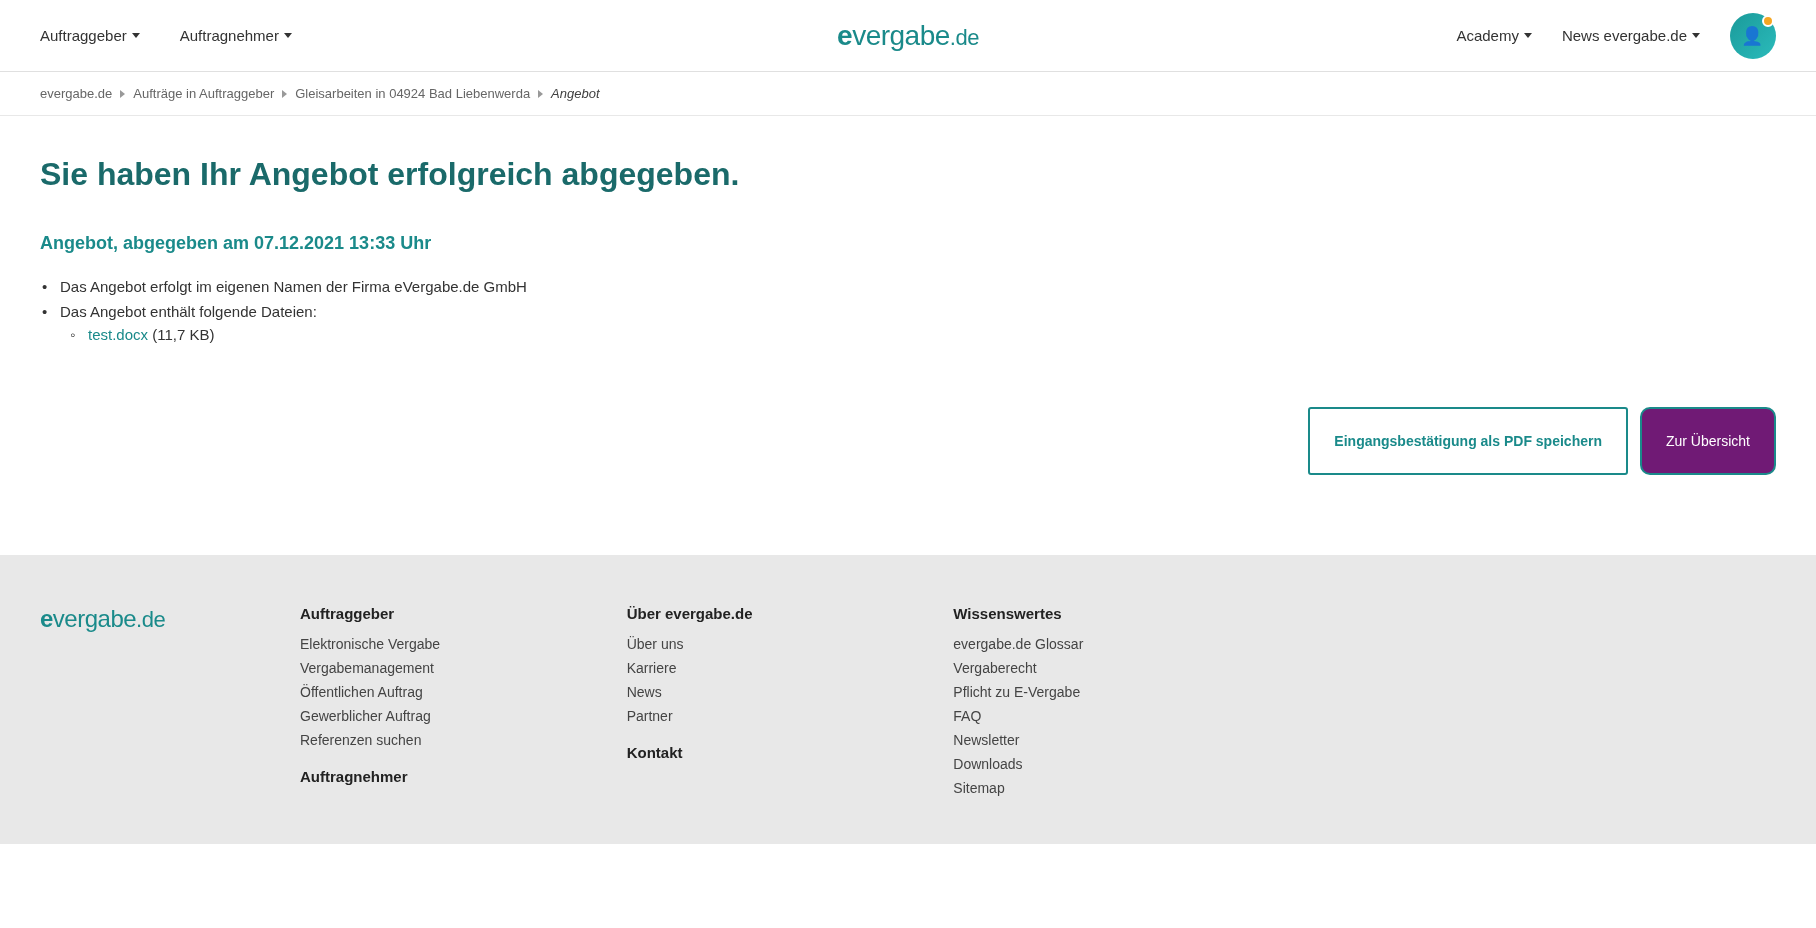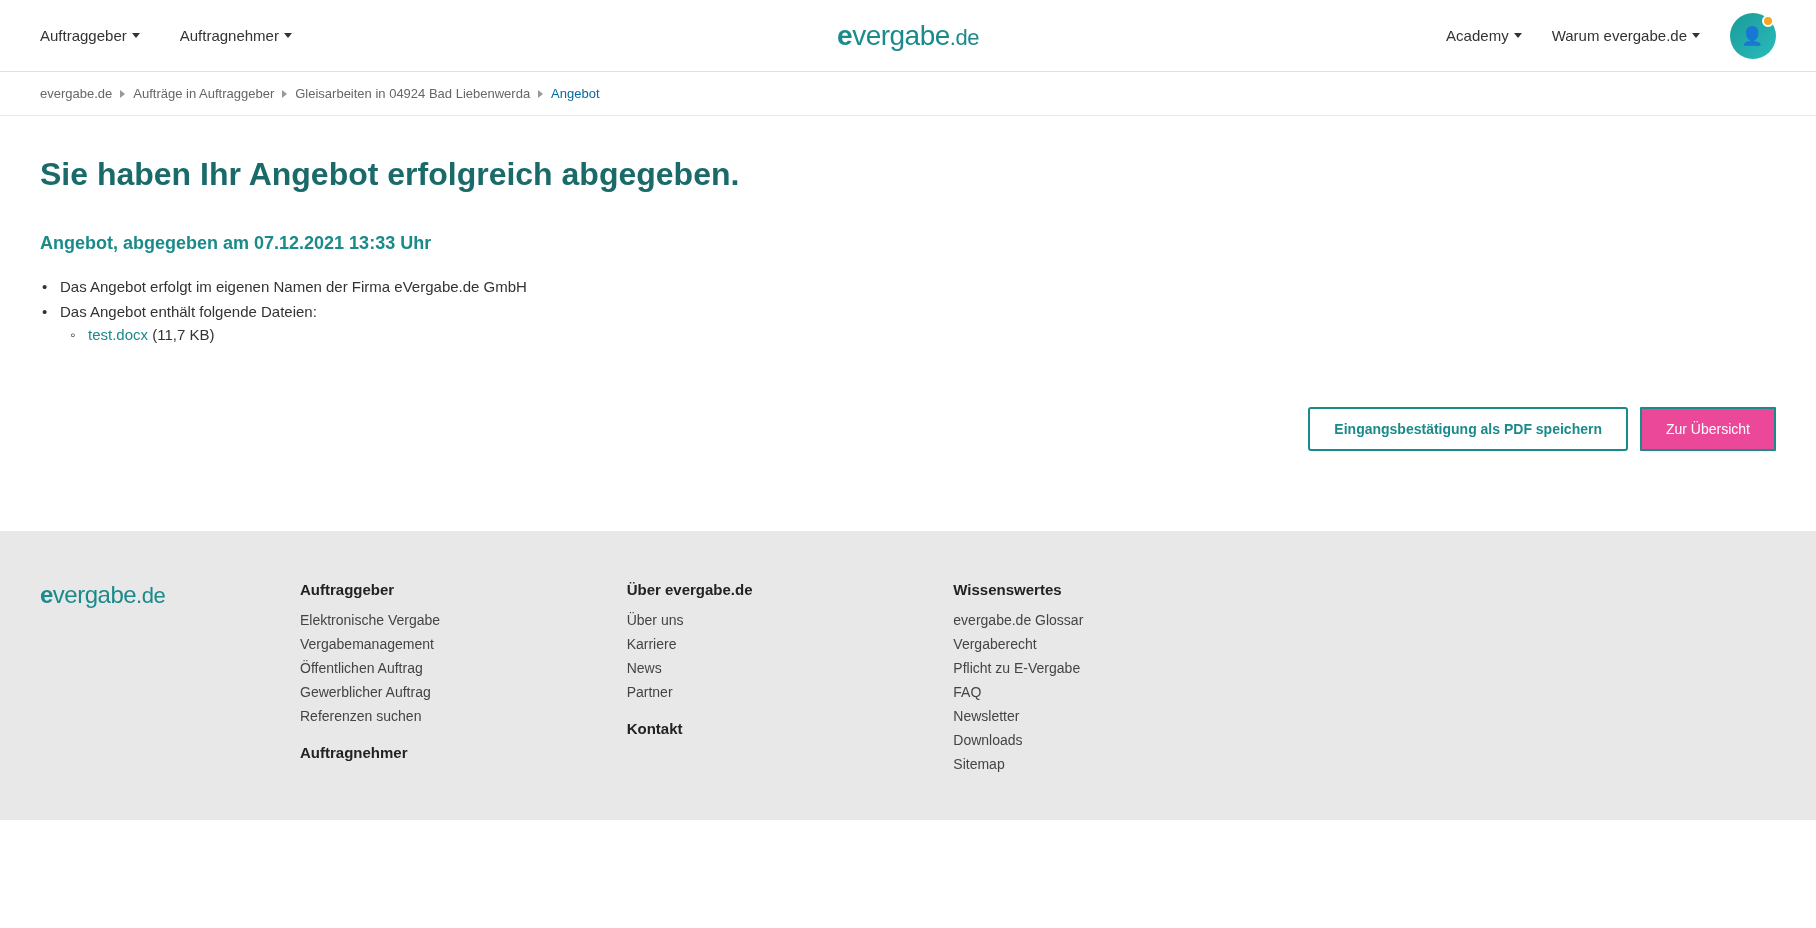--- a/index.html
+++ b/index.html
@@ -52,21 +52,21 @@
       font-size: 13px; color: #666;
       border-bottom: 1px solid #e8e8e8;
     }
     .breadcrumb a { color: #666; text-decoration: none; }
     .breadcrumb-sep {
       width: 0; height: 0;
       border-top: 4px solid transparent;
       border-bottom: 4px solid transparent;
       border-left: 5px solid #999;
     }
-    .breadcrumb-current { color: #0369a1; }
+    .breadcrumb-current { color: #404040; font-style: italic; }
 
     
     .main-content {
       padding: 40px 40px 80px;
       min-height: 400px;
     }
     .success-title {
       font-size: 32px;
       font-weight: 700;
       color: #1a6a6a;
@@ -129,27 +129,27 @@
       padding: 12px 24px;
       border: 2px solid #1a8a8a;
       background: #fff;
       color: #1a8a8a;
       font-size: 14px;
       cursor: pointer;
       border-radius: 3px;
       font-weight: 700;
     }
     .btn-primary {
-      padding: 12px 24px;
+      padding: 24px 24px;
       border: 2px solid #1a8a8a;
-      background: #ec4899;
+      background: #701a75;
       color: #fff;
       font-size: 14px;
       cursor: pointer;
-      border-radius: 1px;
+      border-radius: 10px;
       font-weight: 500;
     }
 
     
     .footer {
       background: #e8e8e8;
       padding: 50px 40px 40px;
     }
     .footer-content {
       display: grid;
@@ -199,21 +199,21 @@
       <span class="logo-e">e</span><span>vergabe</span><span class="logo-de">.de</span>
     </span>
   </div>
 
   <div class="header-right">
     <nav class="header-nav-item">
       <span>Academy</span>
       <span class="chevron"></span>
     </nav>
     <nav class="header-nav-item">
-      <span>Warum evergabe.de</span>
+      <span>News evergabe.de</span>
       <span class="chevron"></span>
     </nav>
     <div class="avatar">
       <span>👤</span>
       <span class="avatar-badge"></span>
     </div>
   </div>
 </header>
 
 <nav class="breadcrumb">

